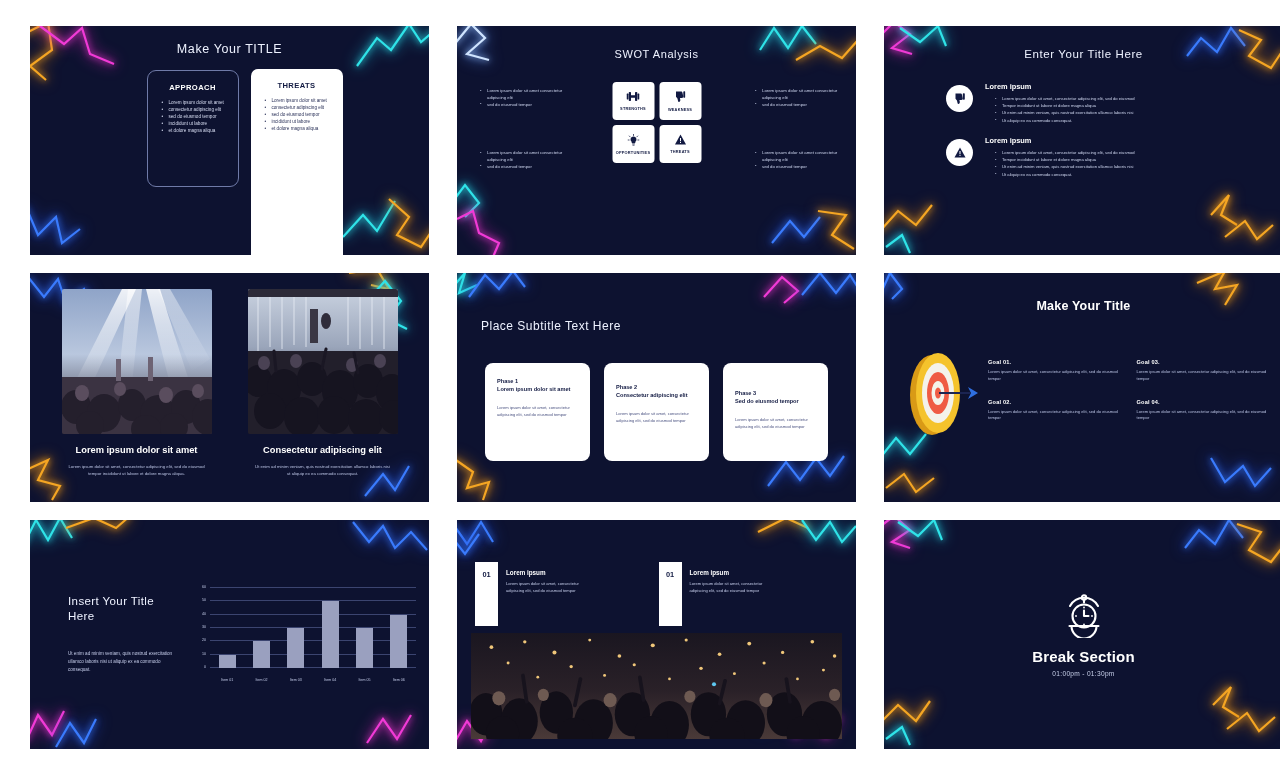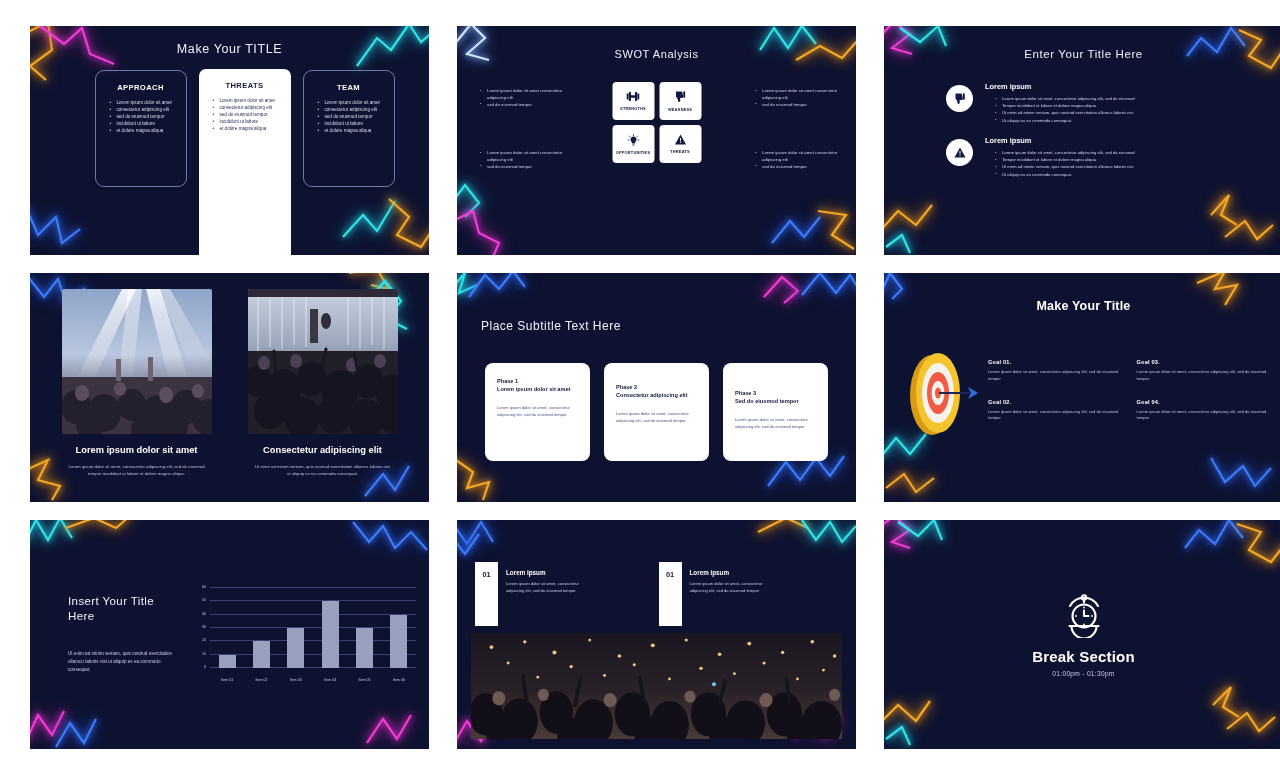--- a/index.html
+++ b/index.html
@@ -201,30 +201,20 @@
         <div class="s1-h">THREATS</div>
         <ul class="b s1-list">
           <li>Lorem ipsum dolor sit amet</li>
           <li>consectetur adipiscing elit</li>
           <li>sed do eiusmod tempor</li>
           <li>incididunt ut labore</li>
           <li>et dolore magna aliqua</li>
         </ul>
       </div>
 
-      <div class="s1-card">
-        <div class="s1-h">TEAM</div>
-        <ul class="b s1-list">
-          <li>Lorem ipsum dolor sit amet</li>
-          <li>consectetur adipiscing elit</li>
-          <li>sed do eiusmod tempor</li>
-          <li>incididunt ut labore</li>
-          <li>et dolore magna aliqua</li>
-        </ul>
-      </div>
     </div>
   </div>
   </div>
 
   <div class="slide-cell">
   <div class="slide">
     <div class="neon tl">
           <svg width="90" height="70" viewBox="0 0 90 70">
       <path class="nz n-white" d="M4 26 L22 4 L36 18 L18 34 L40 40"></path>
     </svg>

